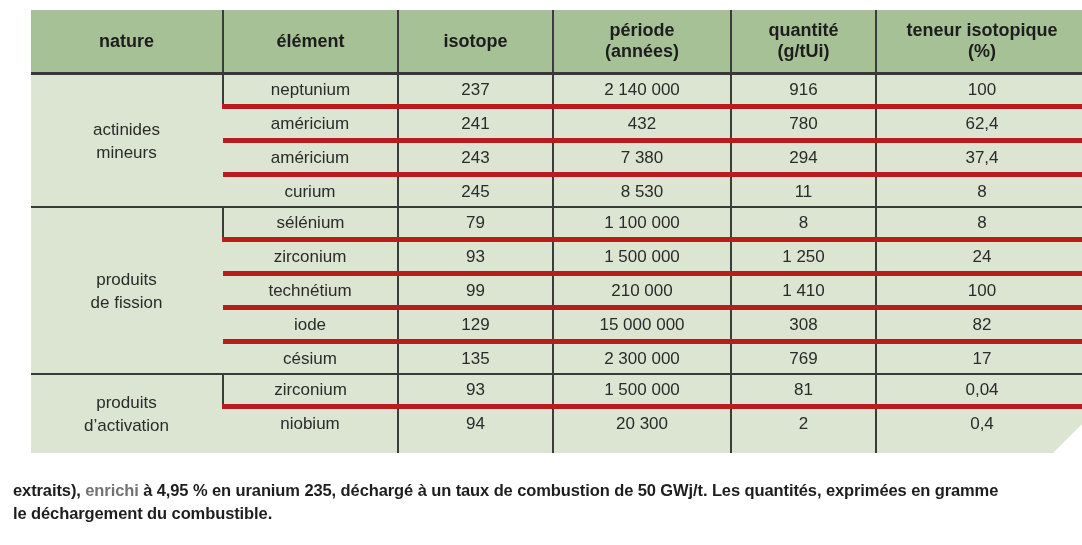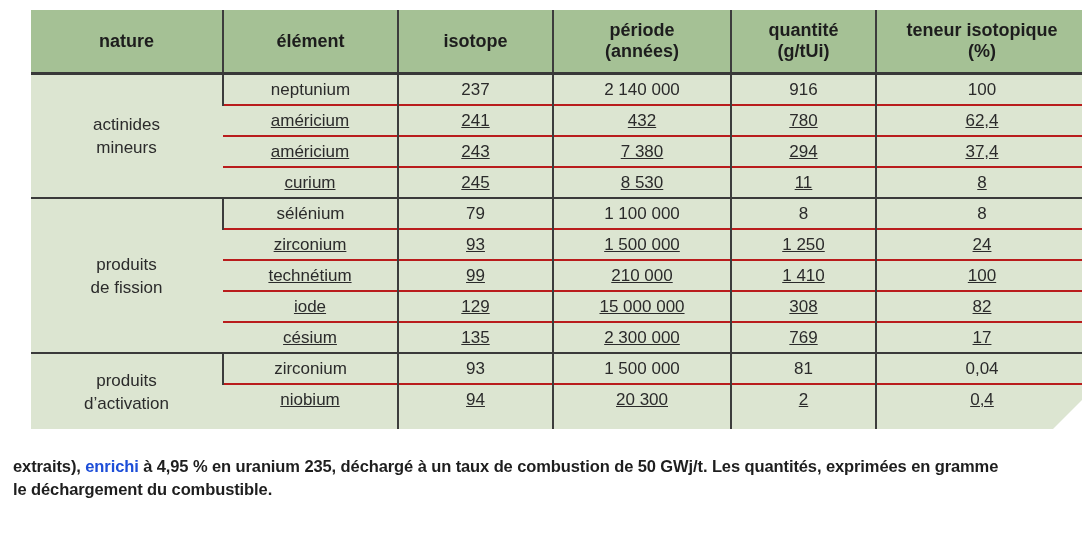--- a/index.html
+++ b/index.html
@@ -41,35 +41,35 @@
   td{
     background:#dce5d1;
     height:29px;
     font-size:17px;
     text-align:center;
     vertical-align:middle;
     color:#2b2b2b;
     padding:0;
   }
   th + th, td + td{border-left:2px solid #3c3c3c;}
-  tr.row td{border-top:2px solid #b91c1c;text-decoration:underline;}
+  tr.row td{border-top:5px solid #b91c1c;}
   tr.group-start td{border-top:2px solid #3a3a3a;}
   tr.first td{border-top:none;}
   tr.spacer td{border-top:none;height:15px;}
   td.nature-cell{font-size:17px;line-height:23px;}
   .caption{
     margin:26px 0 0 13px;
     font-size:16.5px;
     font-weight:bold;
     color:#1e1e1e;
     line-height:22.5px;
     letter-spacing:-0.1px;
     white-space:nowrap;
   }
-  .hl{color:#1d4ed8;}
+  .hl{color:#737373;}
 </style>
 </head>
 <body>
 
 <div class="table-wrap">
   <table>
     <colgroup>
       <col class="c-nature">
         <col class="c-element">
         <col class="c-isotope">

